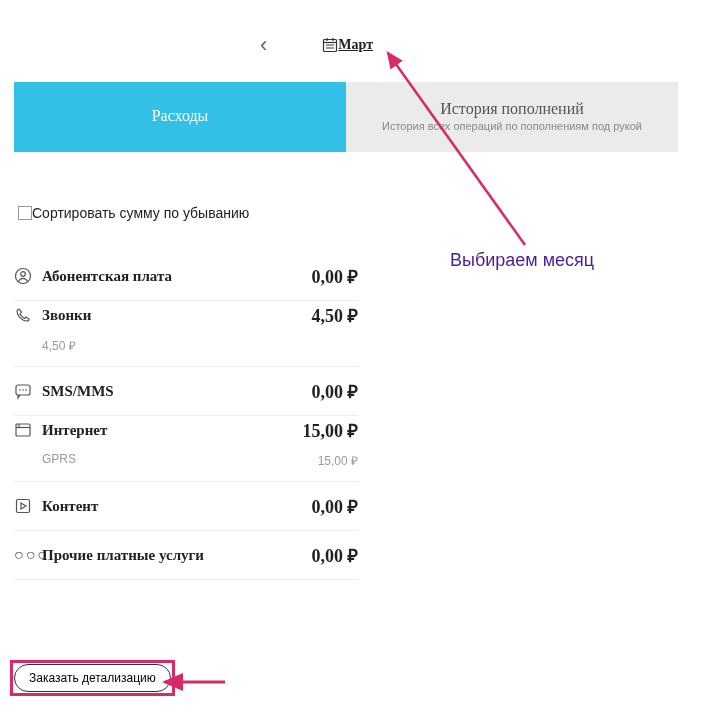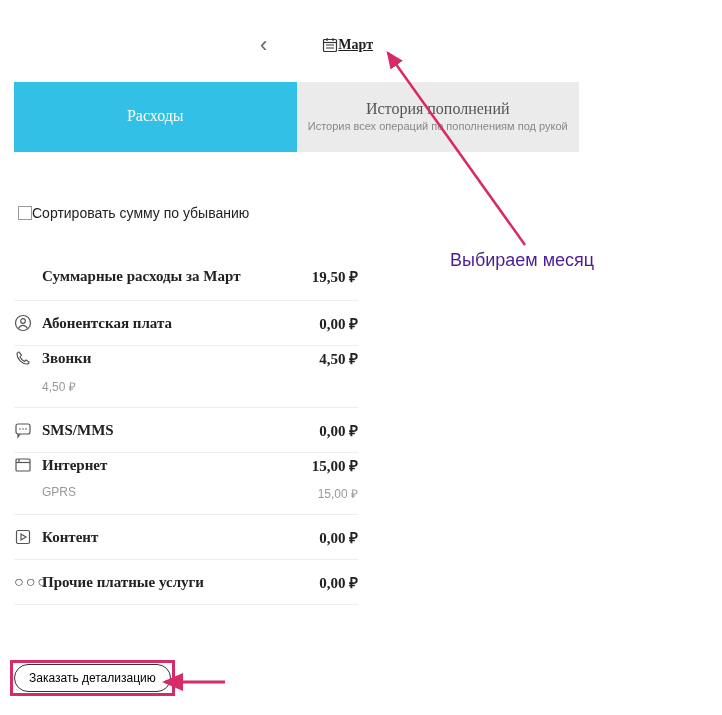--- a/index.html
+++ b/index.html
@@ -34,21 +34,21 @@
     cursor: pointer;
     text-decoration: underline;
   }
   .cal-icon svg { display: block; }
 
   .tabs {
     position: absolute;
     top: 82px;
     left: 14px;
     display: flex;
-    width: 565px;
+    width: 664px;
   }
   .tab {
     flex: 1;
     height: 70px;
     display: flex;
     flex-direction: column;
     align-items: center;
     justify-content: center;
     padding: 6px 10px;
     text-align: center;
@@ -96,21 +96,21 @@
     display: flex;
     justify-content: flex-start;
     color: #555;
   }
   .row .label {
     flex: 1;
     font-size: 15px;
     font-weight: bold;
   }
   .row .value {
-    font-size: 15px;
+    font-size: 18px;
     font-weight: bold;
   }
   .subrow {
     display: flex;
     padding: 0 0 12px 28px;
     font-size: 12px;
     color: #999;
     border-bottom: 1px solid #eee;
     font-family: Arial, sans-serif;
   }
@@ -178,25 +178,20 @@
   </div>
 </div>
 
 <div class="sort-row">
   <div class="checkbox"></div>
   <span>Сортировать сумму по убыванию</span>
 </div>
 
 <div class="list">
 
-  <div class="row total">
-    <span class="icon"></span>
-    <span class="label">Суммарные расходы за Март</span>
-    <span class="value">19,50 ₽</span>
-  </div>
 
   <div class="row">
     <span class="icon">
       <svg width="18" height="18" viewBox="0 0 18 18">
           <circle cx="9" cy="9" r="7.5" fill="none" stroke="#555" stroke-width="1.2"></circle>
           <circle cx="9" cy="7" r="2.3" fill="none" stroke="#555" stroke-width="1.2"></circle>
           <path d="M4.5 14.5c1-2.2 3-3.2 4.5-3.2s3.5 1 4.5 3.2" fill="none" stroke="#555" stroke-width="1.2"></path>
         </svg>
     </span>
     <span class="label">Абонентская плата</span>

